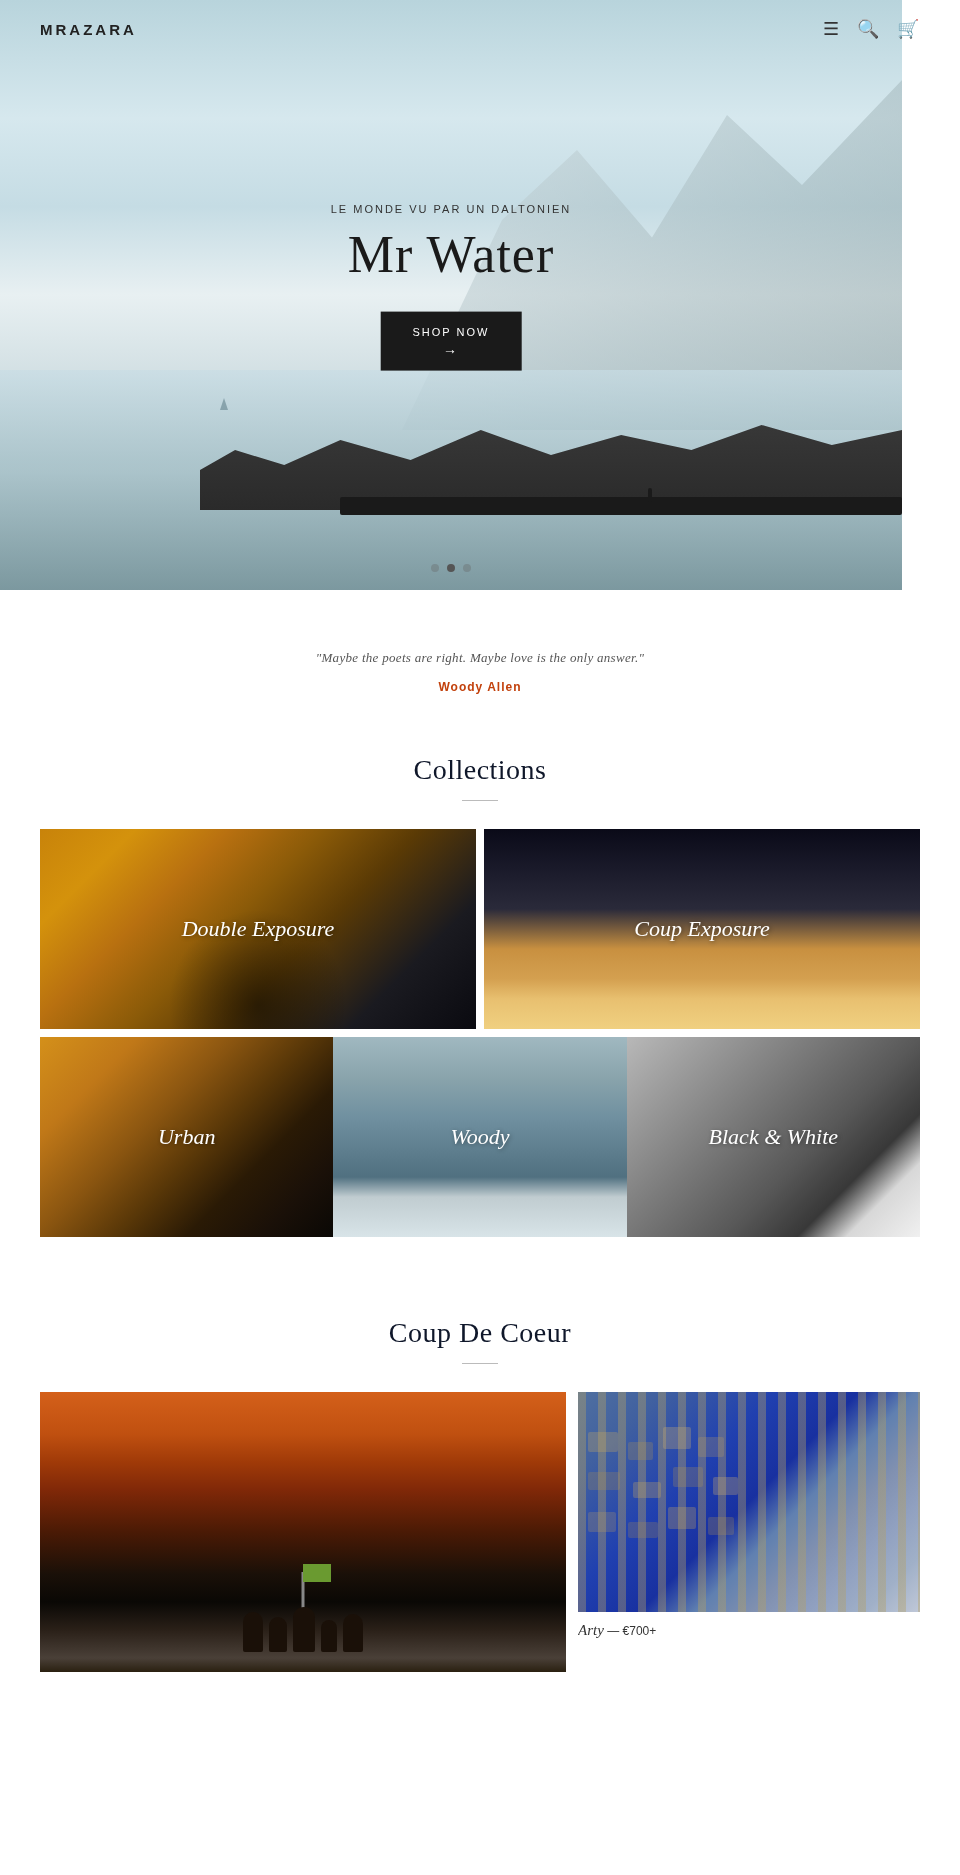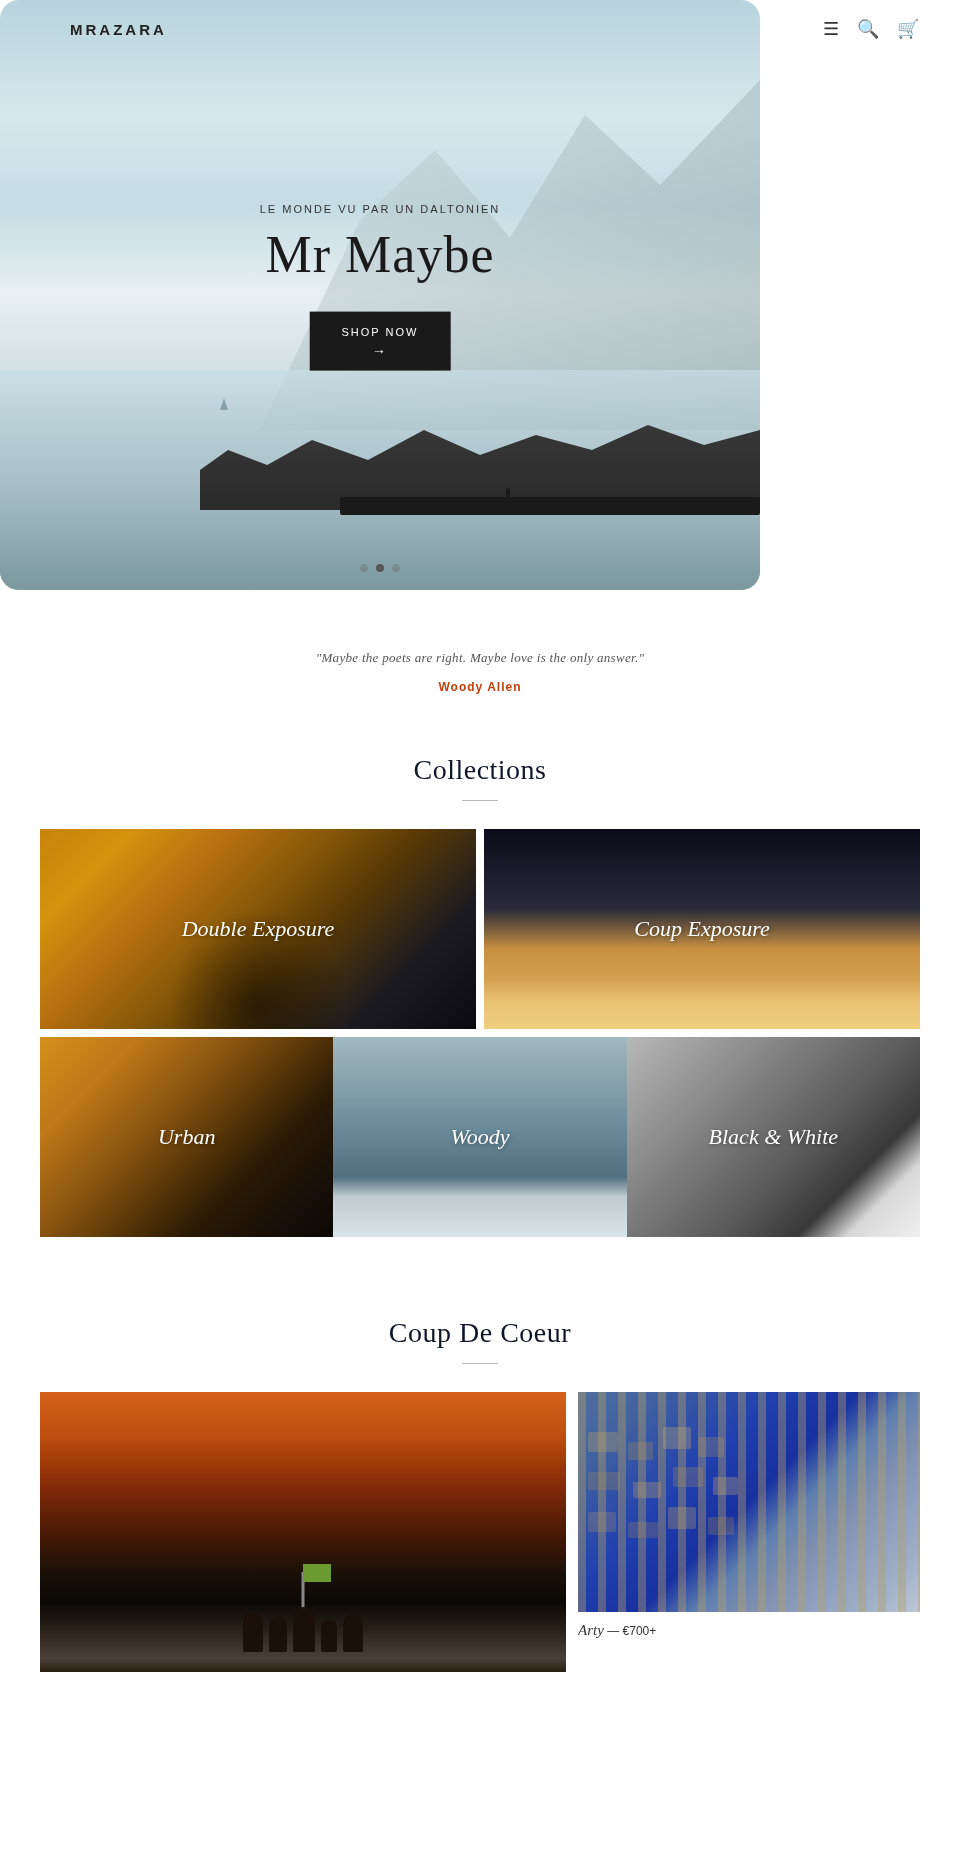--- a/index.html
+++ b/index.html
@@ -15,41 +15,39 @@
       justify-content: space-between;
       padding: 18px 40px;
       background: transparent;
     }
     .logo {
       font-family: Arial, sans-serif;
       font-size: 15px;
       letter-spacing: 3px;
       color: #222;
       font-weight: 600;
-      margin-left: 30px;
     }
     .header-icons {
       display: flex;
       gap: 18px;
       align-items: center;
     }
     .header-icon {
       font-size: 18px;
       color: #333;
       cursor: pointer;
     }
 
     
     .hero {
       position: relative;
-      width: 760px;
+      width: 902px;
       height: 590px;
       overflow: hidden;
       background: linear-gradient(180deg, #b8d4dc 0%, #d6e8ee 20%, #c5dce4 35%, #e8f0f2 50%, #d0dee2 65%, #b8c8cc 80%, #8a9a9e 90%, #5a6a6e 100%);
-      border-radius: 19px;
     }
     .hero-overlay {
       position: absolute;
       top: 0; left: 0; right: 0; bottom: 0;
     }
     
     .hero-water {
       position: absolute;
       bottom: 0; left: 0; right: 0;
       height: 220px;
@@ -386,21 +384,21 @@
 
     <div class="hero-mountain"></div>
     <div class="hero-water"></div>
     <div class="hero-rocks"></div>
     <div class="hero-pier"></div>
     <div class="hero-person"></div>
     <div class="hero-sailboat"></div>
   </div>
   <div class="hero-content">
     <p class="hero-subtitle">LE MONDE VU PAR UN DALTONIEN</p>
-    <h1 class="hero-title">Mr Maybe</h1>
+    <h1 class="hero-title">Mr Water</h1>
     <div class="shop-now-btn">
       <span>SHOP NOW</span>
       <span class="shop-now-arrow">→</span>
     </div>
   </div>
   <div class="carousel-dots">
     <div class="dot inactive"></div>
     <div class="dot active"></div>
     <div class="dot inactive"></div>
   </div>

